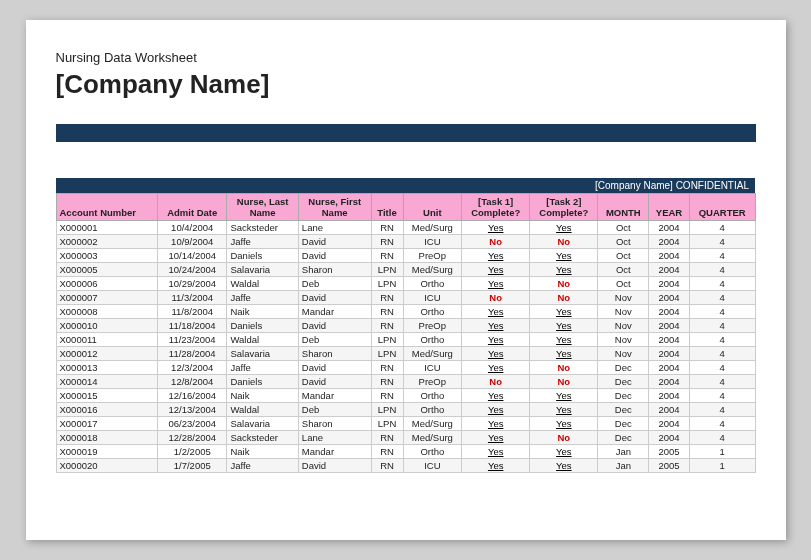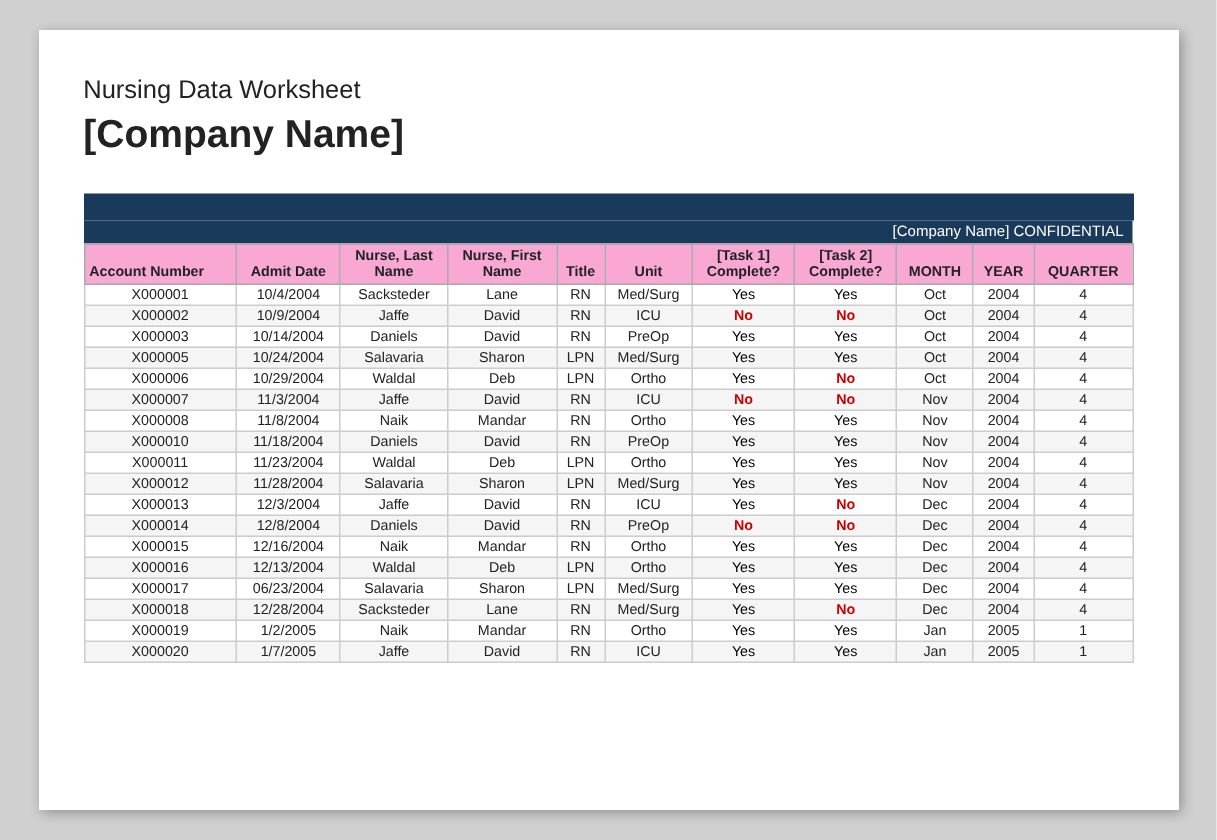--- a/index.html
+++ b/index.html
@@ -13,62 +13,63 @@
       font-family: Arial, sans-serif;
     }
     .page {
       background: white;
       width: 760px;
       height: 520px;
       padding: 30px 30px 20px 30px;
       box-shadow: 2px 2px 8px rgba(0,0,0,0.3);
     }
     .worksheet-title {
-      font-size: 17px;
+      font-size: 13px;
       color: #222;
       margin-bottom: 4px;
     }
     .company-name {
       font-size: 26px;
       font-weight: bold;
       color: #222;
       margin-bottom: 24px;
     }
     .header-bar {
       background: #1a3a5c;
       height: 18px;
       margin-bottom: 0;
     }
     table {
       width: 100%;
       border-collapse: collapse;
       font-size: 9.5px;
+      margin-top: 36px;
     }
     .col-header-row th {
       background: #f9a8d4;
       color: #222;
       border: 1px solid #aaa;
       padding: 2px 3px;
       text-align: center;
       font-weight: bold;
       vertical-align: bottom;
     }
     .col-header-row th.left-align {
       text-align: left;
     }
     tbody tr td {
       border: 1px solid #ccc;
       padding: 1px 3px;
       text-align: center;
       color: #222;
     }
     tbody tr td.left-align {
-      text-align: center;
-    }
-    .yes { color: #000; }
+      text-align: left;
+    }
+    .yes { color: #000; text-decoration: underline; }
     .no { color: #cc0000; font-weight: bold; }
     tbody tr:nth-child(odd) { background: #ffffff; }
     tbody tr:nth-child(even) { background: #f5f5f5; }
   </style>
 </head>
 <body>
 
 <div class="page">
   <div class="worksheet-title">Nursing Data Worksheet</div>
   <div class="company-name">[Company Name]</div>

